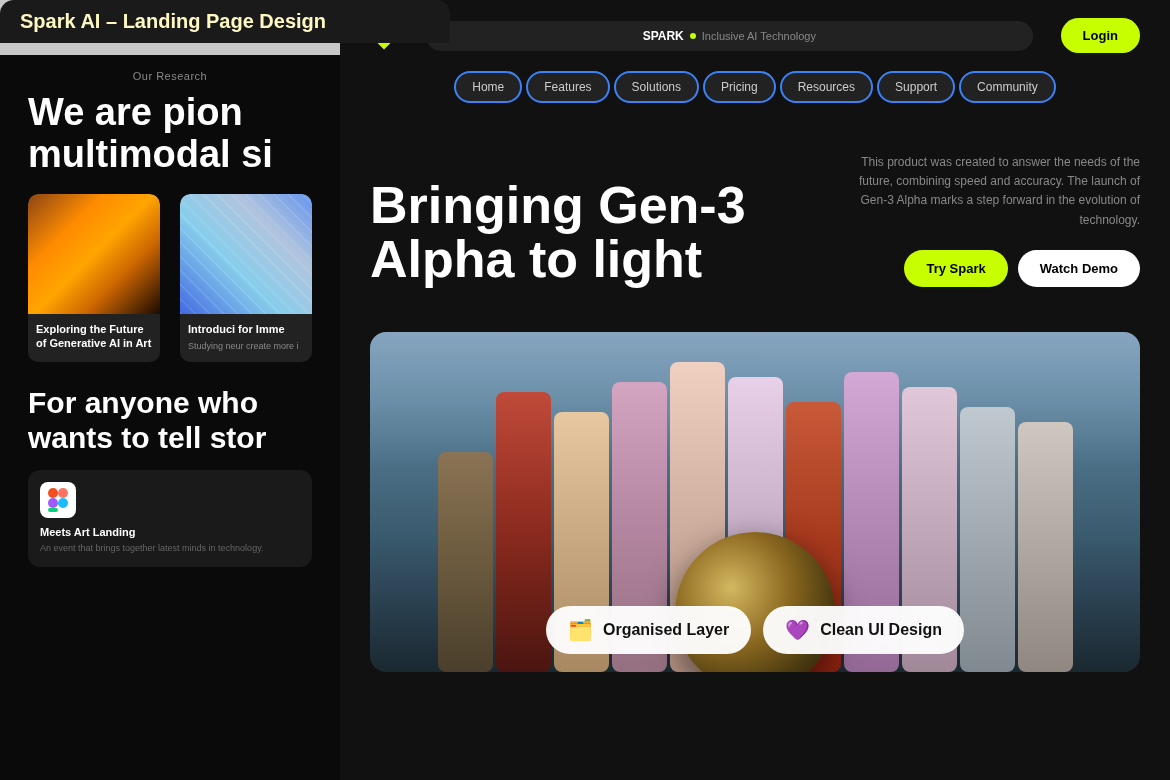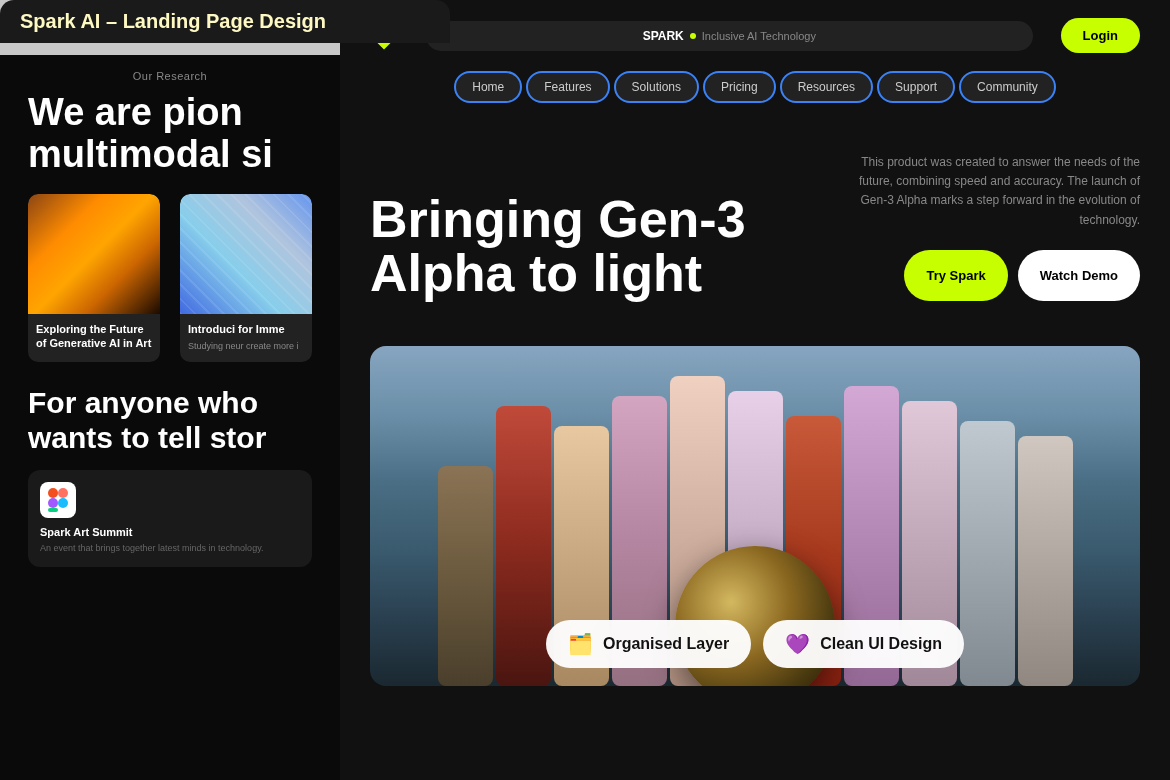--- a/index.html
+++ b/index.html
@@ -311,21 +311,21 @@
       font-size: 13px;
       font-weight: 700;
       cursor: pointer;
     }
 
     .btn-secondary {
       background: #fff;
       color: #000;
       border: none;
       border-radius: 30px;
-      padding: 18px 22px;
+      padding: 11px 22px;
       font-size: 13px;
       font-weight: 700;
       cursor: pointer;
     }
 
     
     .main-image-container {
       position: relative;
       margin: 0 30px;
       border-radius: 16px;
@@ -490,21 +490,21 @@
       <div class="bottom-card">
         <div class="bottom-card-icon">
           <svg width="20" height="24" viewBox="0 0 20 24">
             <rect x="0" y="0" width="10" height="10" rx="5" fill="#F24E1E"></rect>
             <rect x="10" y="0" width="10" height="10" rx="5" fill="#FF7262"></rect>
             <rect x="0" y="10" width="10" height="10" rx="5" fill="#A259FF"></rect>
             <rect x="0" y="20" width="10" height="4" rx="2" fill="#0ACF83"></rect>
             <circle cx="15" cy="15" r="5" fill="#1ABCFE"></circle>
           </svg>
         </div>
-        <div class="bottom-card-title">Spark Art Summit</div>
+        <div class="bottom-card-title">Meets Art Landing</div>
         <div class="bottom-card-desc">An event that brings together latest minds in technology.</div>
       </div>
     </div>
   </div>
 </div>
 
 <div class="right-panel">
 
   <div class="nav">
     <div class="nav-logo"></div>

